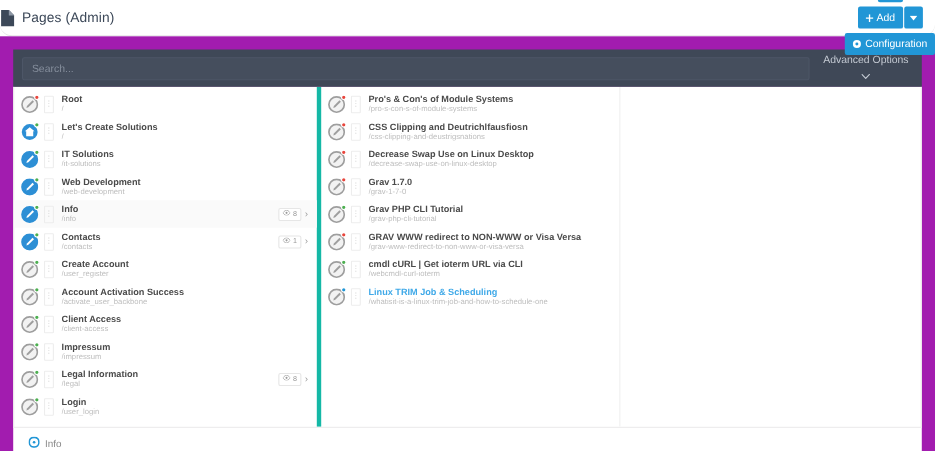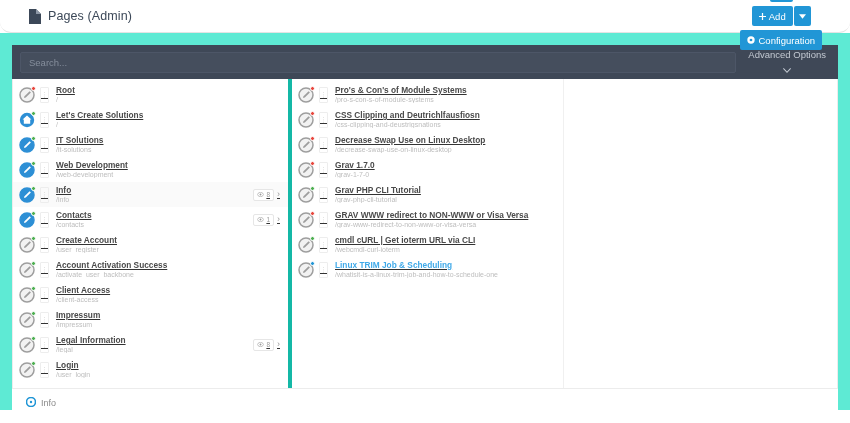--- a/index.html
+++ b/index.html
@@ -12,21 +12,21 @@
     overflow: hidden;
   }
 
   
   .topbar {
     height: 33px;
     background: #ffffff;
     border-bottom: 1px solid #e4e4e4;
     display: flex;
     align-items: center;
-    padding: 0 28px;
+    padding: 0 0;
     position: relative;
     border-radius: 11px;
   }
   .page-title-wrap { display: flex; align-items: center; gap: 7px; }
   .page-icon { width: 13px; height: 15px; display: block; }
   .page-title { font-size: 12.5px; color: #3c4858; letter-spacing: .1px; }
 
   .topbtns { margin-left: auto; display: flex; align-items: center; gap: 4px; flex-direction: column; }
   .btn {
     background: #2196d6;
@@ -41,21 +41,21 @@
     align-items: center;
     gap: 3px;
     cursor: pointer;
     white-space: nowrap;
   }
   .btn svg { display: block; }
   .btn-group { display: flex; gap: 1px; }
   .btn-caret { padding: 0 5px; }
 
   
-  .body-wrap { padding: 12px 12px 0 12px; background: #5eead4; }
+  .body-wrap { padding: 12px 12px 0 12px; background: #a21caf; }
 
   .search-bar {
     background: #3f4857;
     height: 34px;
     display: flex;
     align-items: center;
     padding: 0 8px;
     gap: 8px;
   }
   .search-input {
@@ -100,21 +100,20 @@
   .tree-col.col-empty { flex: 1; border-left: 1px solid #f0f0f0; }
 
   .tree-row {
     display: flex;
     align-items: center;
     height: 25px;
     padding: 0 6px 0 6px;
     gap: 5px;
     cursor: pointer;
     position: relative;
-    text-decoration: underline;
   }
   .tree-row.active { background: #fafafa; }
 
   .row-icon { position: relative; width: 16px; height: 16px; flex: none; }
   .row-icon svg { display: block; }
   .dot {
     position: absolute;
     top: -1px; right: -1px;
     width: 5px; height: 5px;
     border-radius: 50%;

